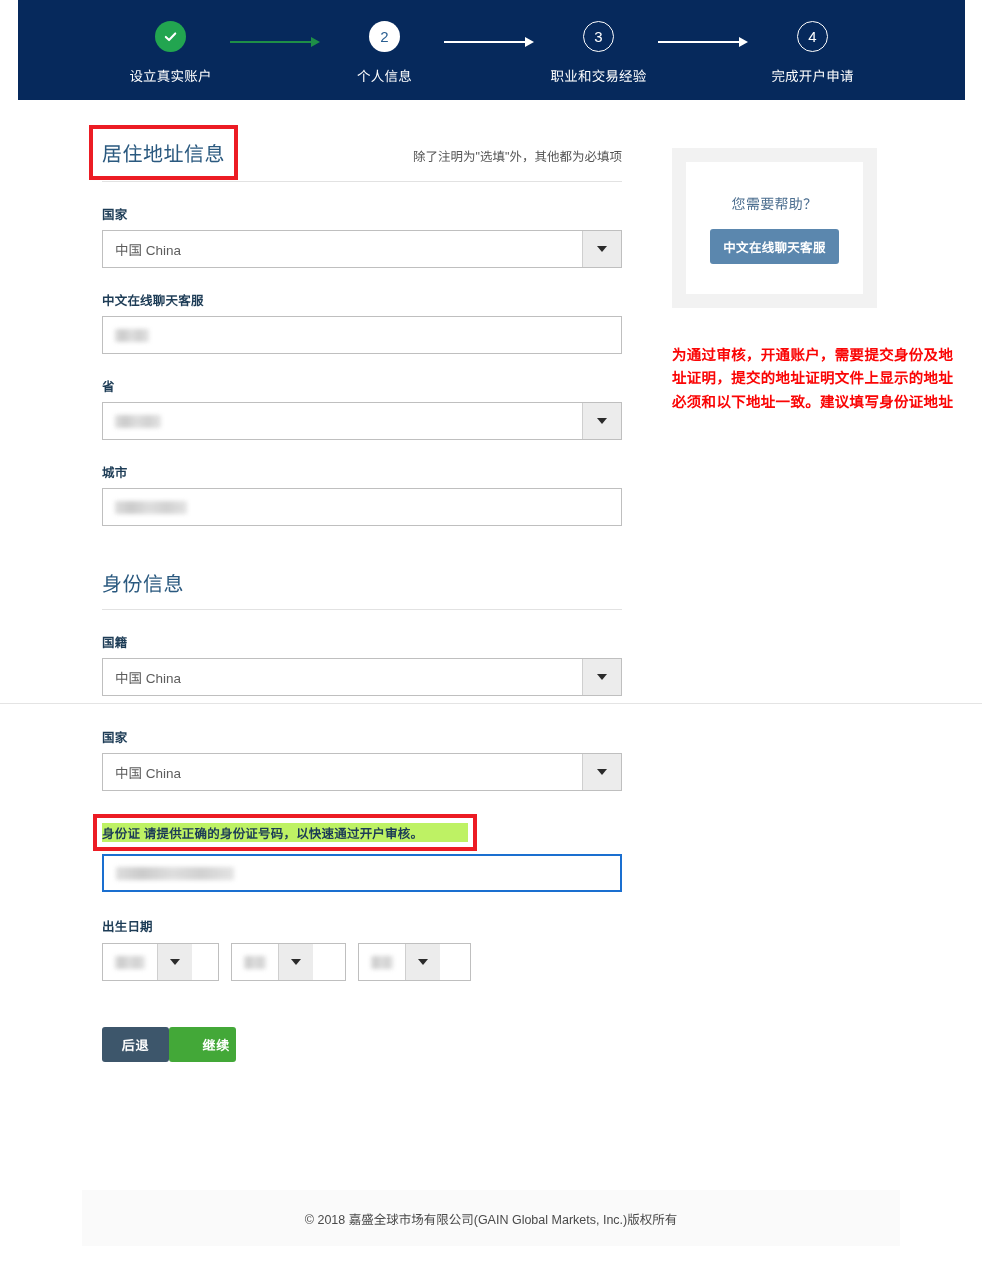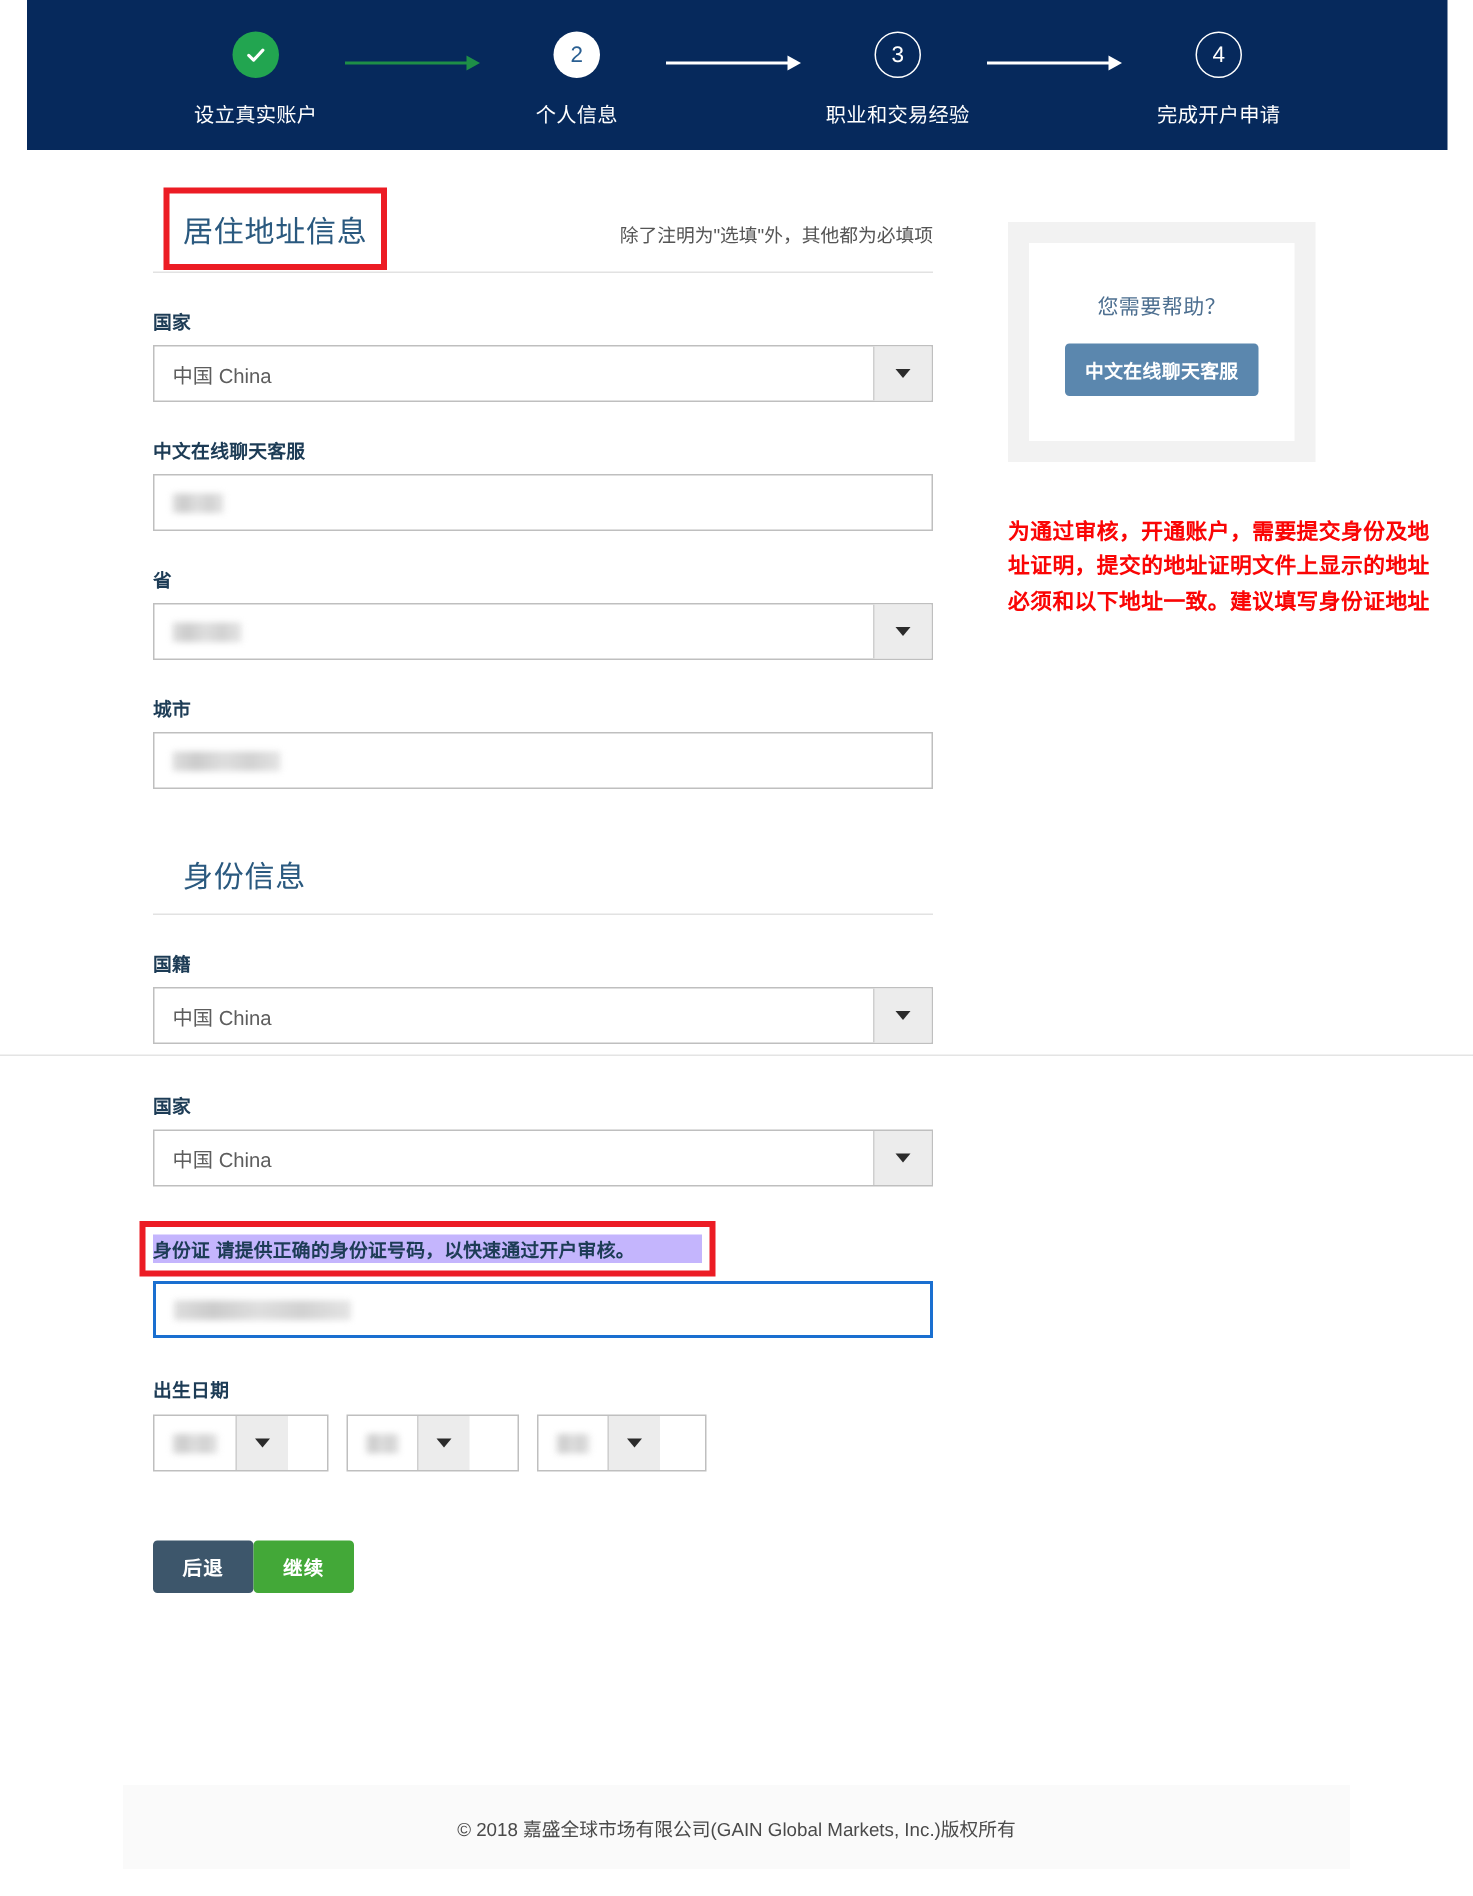--- a/index.html
+++ b/index.html
@@ -137,21 +137,20 @@
     justify-content: space-between;
     padding-bottom: 14px;
     border-bottom: 1px solid #e2e2e2;
     position: relative;
   }
   .section-title {
     font-size: 20px;
     color: #2a597f;
     font-weight: normal;
     letter-spacing: 0.5px;
-    margin-left: 20px;
   }
   .section-note {
     font-size: 12.5px;
     color: #555;
   }
   .section-head.highlighted .section-title {
     outline: 4px solid #ec1c24;
     outline-offset: 9px;
     position: relative;
     z-index: 4;
@@ -314,20 +313,21 @@
     background: #3d566b;
     width: 67px;
     height: 35px;
     border-radius: 3px;
   }
   .btn-continue {
     background: #43a838;
     width: 67px;
     height: 35px;
     border-radius: 3px;
+    text-align: right;
   }
 
   
   .help-panel {
     width: 205px;
     height: 160px;
     box-sizing: border-box;
     background: #f2f2f2;
     padding: 14px;
   }
@@ -502,21 +502,21 @@
       <label class="field-label">国家</label>
       <div class="select-box">
         <div class="select-value">中国 China</div>
         <div class="select-arrow">
             <span class="caret"></span>
           </div>
       </div>
     </div>
 
     <div class="field" style="margin-top:32px; position:relative;">
-      <label class="field-label" style="outline:4px solid #ec1c24; outline-offset:5px; display:inline-block; background:#c4b5fd; position:relative; z-index:3; width:366px; margin-bottom:12px;">身份证 请提供正确的身份证号码，以快速通过开户审核。</label>
+      <label class="field-label" style="outline:4px solid #ec1c24; outline-offset:5px; display:inline-block; background:#bef264; position:relative; z-index:3; width:366px; margin-bottom:12px;">身份证 请提供正确的身份证号码，以快速通过开户审核。</label>
       <div class="input-box focused">
         <span class="redacted w-xl"></span>
       </div>
     </div>
 
     <div class="field" style="margin-top:24px;">
       <label class="field-label">出生日期</label>
       <div class="date-row">
         <div class="date-select year">
           <div class="dv">

